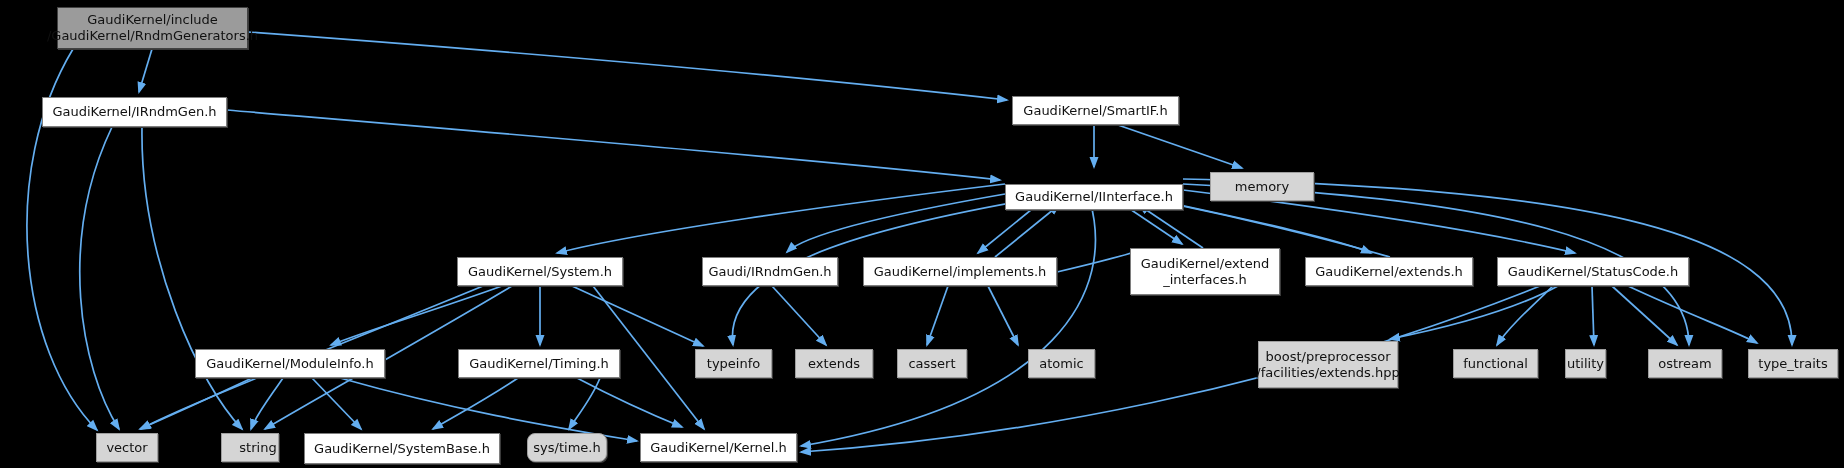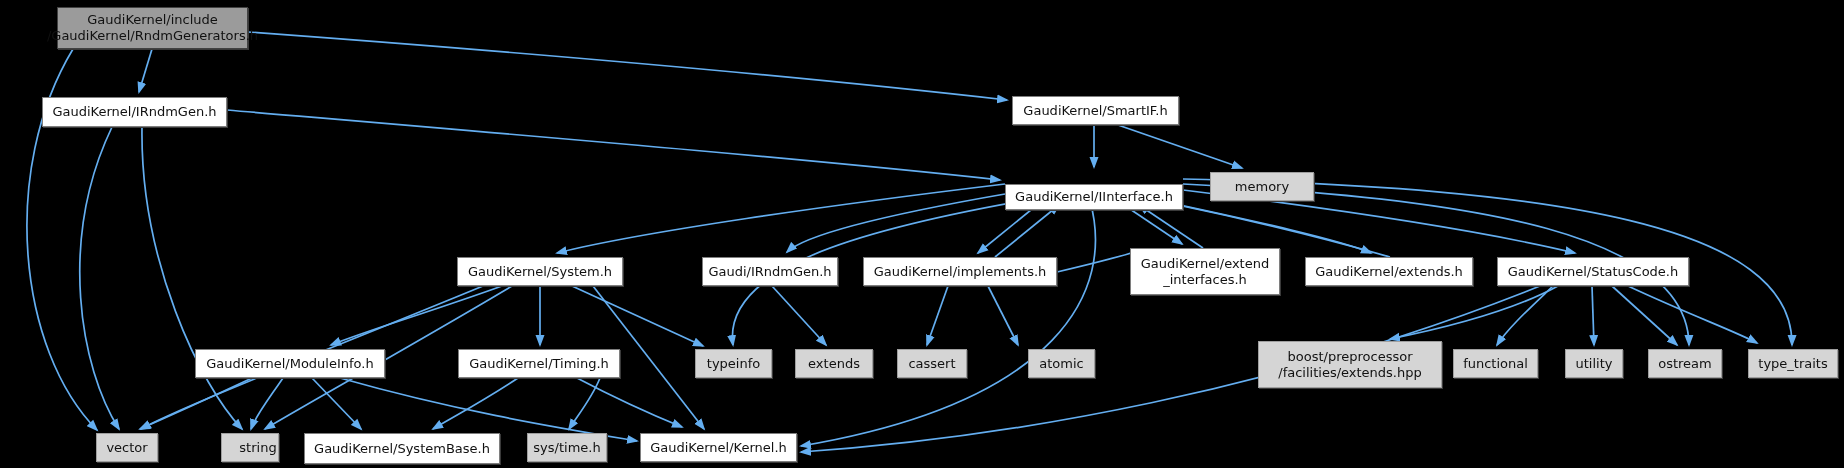--- a/index.html
+++ b/index.html
@@ -119,45 +119,45 @@
       </div>
       <div class="node sys" style="left: 795px; top: 349px; width: 78px; height: 29px;">
         <div class="lbl">extends</div>
       </div>
       <div class="node sys" style="left: 897px; top: 349px; width: 70px; height: 29px;">
         <div class="lbl">cassert</div>
       </div>
       <div class="node sys" style="left: 990px; top: 349px; width: 67px; height: 29px; margin-left: 38px;">
         <div class="lbl">atomic</div>
       </div>
-      <div class="node sys" style="left: 1258px; top: 341px; width: 184px; height: 47px;">
+      <div class="node sys" style="left: 1258px; top: 341px; width: 140px; height: 47px;">
         <div class="lbl">boost/preprocessor</div>
         <div class="lbl">/facilities/extends.hpp</div>
       </div>
       <div class="node sys" style="left: 1453px; top: 349px; width: 85px; height: 29px;">
         <div class="lbl">functional</div>
       </div>
-      <div class="node sys" style="left: 1565px; top: 349px; width: 58px; height: 29px;">
+      <div class="node sys" style="left: 1565px; top: 349px; width: 41px; height: 29px;">
         <div class="lbl">utility</div>
       </div>
       <div class="node sys" style="left: 1648px; top: 349px; width: 74px; height: 29px;">
         <div class="lbl">ostream</div>
       </div>
       <div class="node sys" style="left: 1748px; top: 349px; width: 90px; height: 29px;">
         <div class="lbl">type_traits</div>
       </div>
       <div class="node sys" style="left: 96px; top: 433px; width: 62px; height: 29px;">
         <div class="lbl">vector</div>
       </div>
       <div class="node sys" style="left: 221px; top: 433px; width: 58px; height: 29px; padding-left: 16px;">
         <div class="lbl">string</div>
       </div>
       <div class="node hdr" style="left: 304px; top: 433px; width: 196px; height: 31px;">
         <div class="lbl">GaudiKernel/SystemBase.h</div>
       </div>
-      <div class="node sys" style="left: 527px; top: 433px; width: 80px; height: 29px;">
+      <div class="node sys" style="left: 527px; top: 433px; width: 80px; height: 29px; border-radius: 8px;">
         <div class="lbl">sys/time.h</div>
       </div>
       <div class="node hdr" style="left: 640px; top: 433px; width: 157px; height: 29px;">
         <div class="lbl">GaudiKernel/Kernel.h</div>
       </div>
     </div>
 </div>
 
 </body></html>

